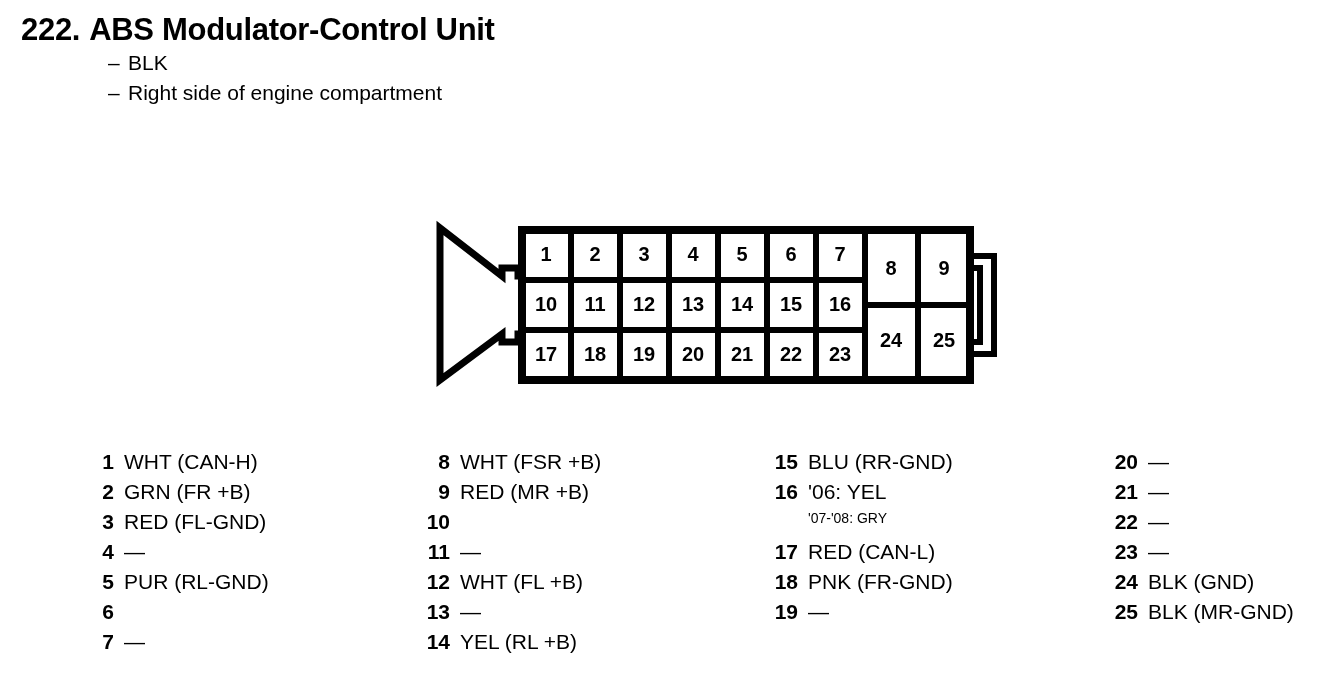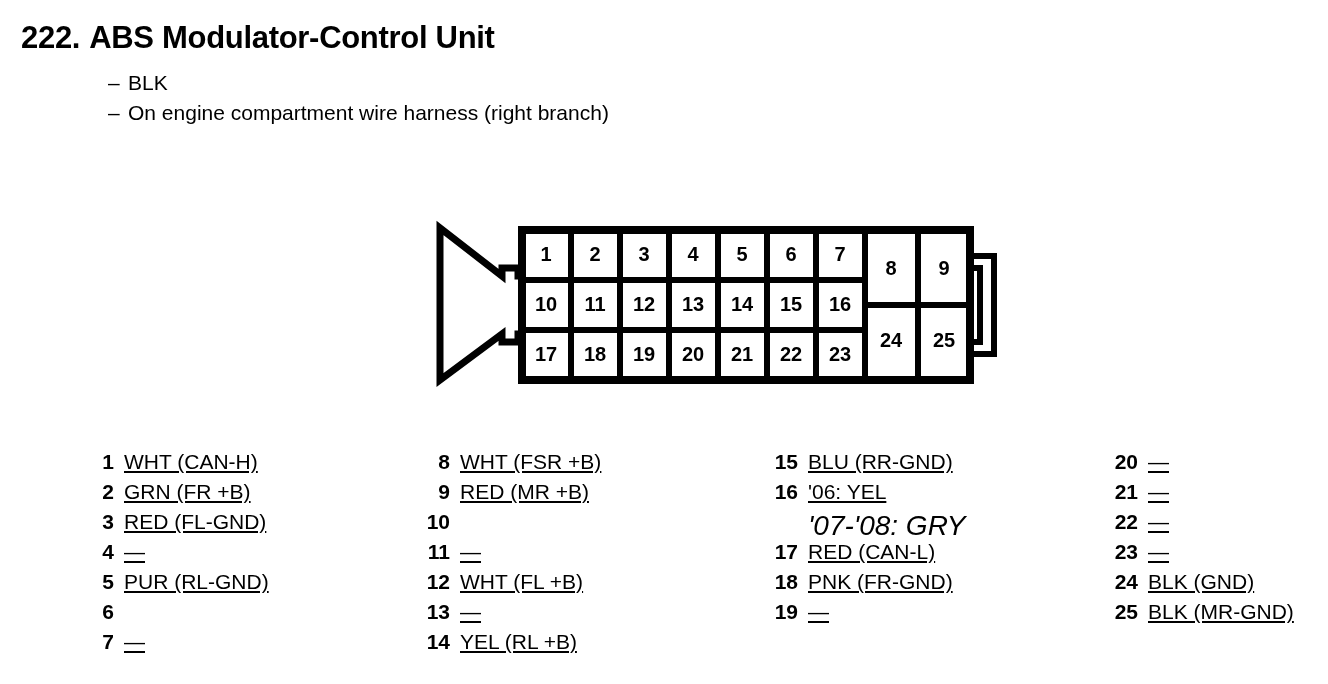--- a/index.html
+++ b/index.html
@@ -14,32 +14,32 @@
     position: relative;
     font-family: "Liberation Sans", sans-serif;
     color: #000000;
     overflow: hidden;
   }
 
   
   #page-title {
     position: absolute;
     left: 21px;
-    top: 20px;
+    top: 12px;
     font-size: 31px;
     font-weight: bold;
     letter-spacing: -0.3px;
     white-space: nowrap;
   }
   #title-number { margin-right: 9px; }
 
   #spec-list {
     position: absolute;
     left: 108px;
-    top: 68px;
+    top: 48px;
     width: 700px;
   }
   .spec-line {
     font-size: 21px;
     line-height: 30px;
     white-space: nowrap;
   }
   .spec-dash {
     display: inline-block;
     width: 20px;
@@ -92,44 +92,42 @@
     width: 26px;
     text-align: right;
     font-size: 21px;
     font-weight: bold;
     flex: none;
   }
   .legend-label {
     display: inline-block;
     margin-left: 10px;
     font-size: 21px;
-    text-decoration: underline;
   }
   .legend-cont {
     height: 30px;
     white-space: nowrap;
     padding-left: 36px;
-    font-size: 28px;
-    font-style: italic;
+    font-size: 14px;
   }
   .legend-cont.extra-indent { padding-left: 44px; }
 </style>
 </head>
 <body>
 
 <div id="page-title">
   <span id="title-number">222.</span><span>ABS Modulator-Control Unit</span>
 </div>
 
 <div id="spec-list">
   <div class="spec-line">
     <span class="spec-dash">–</span><span>BLK</span>
   </div>
   <div class="spec-line">
-    <span class="spec-dash">–</span><span>On engine compartment wire harness (right branch)</span>
+    <span class="spec-dash">–</span><span>Right side of engine compartment</span>
   </div>
 </div>
 
 <div id="connector-diagram">
   <svg width="580" height="175" viewBox="0 0 580 175" xmlns="http://www.w3.org/2000/svg">
 
     <path d="M 10 10
              L 10 162
              L 72 116
              L 72 124

